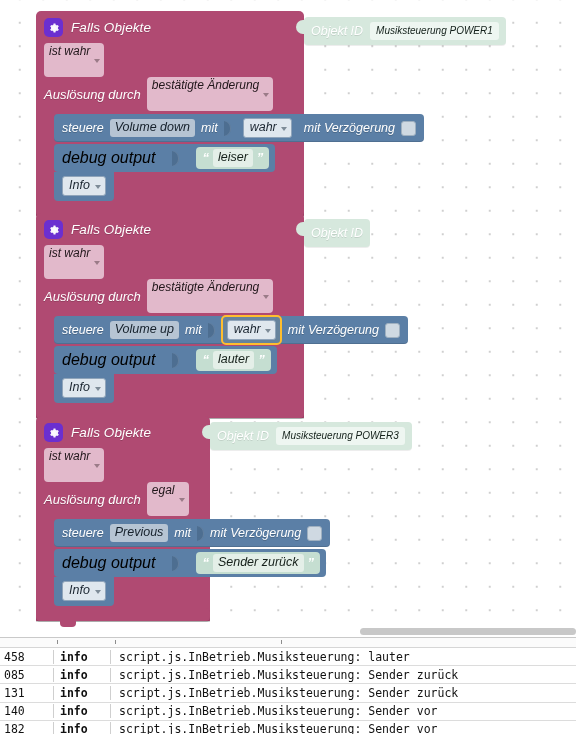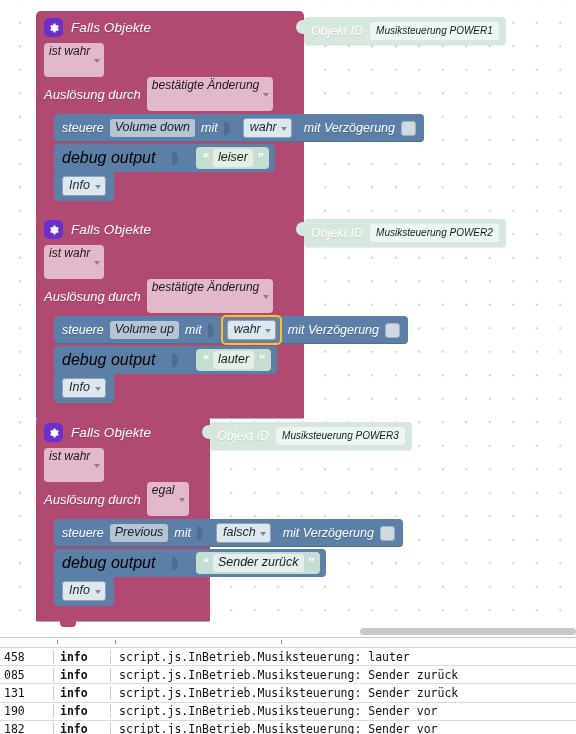--- a/index.html
+++ b/index.html
@@ -305,21 +305,20 @@
         </div>
       </div>
 
       <div class="hat-foot" style="width:268px;margin-top:2px;">
         <span class="notch"></span>
       </div>
     </div>
     <div class="objid" style="left:268px;top:6px;">
       <span class="objid-plug"></span>
       <span class="lbl">Objekt ID</span>
-      <span class="val">Musiksteuerung  POWER2</span>
     </div>
   </div>
 
   <div class="group" style="left:36px;top:416px;">
     <div class="hat" style="width:174px;">
       <div class="hat-head">
         <span class="gear">
           <svg width="12" height="12" viewBox="0 0 24 24">
               <path fill="#ffffff" d="M12 8.5a3.5 3.5 0 1 0 0 7 3.5 3.5 0 0 0 0-7zm0 5.2a1.7 1.7 0 1 1 0-3.4 1.7 1.7 0 0 1 0 3.4z"></path>
               <path fill="#ffffff" d="M20 12c0-.5-.05-1-.14-1.46l1.8-1.2-1.9-3.3-2.05.8a7.8 7.8 0 0 0-2.5-1.45L14.9 3h-3.8l-.31 2.4c-.92.3-1.77.78-2.5 1.4l-2.05-.8-1.9 3.3 1.8 1.2A8 8 0 0 0 6 12c0 .5.05 1 .14 1.46l-1.8 1.2 1.9 3.3 2.05-.8c.73.62 1.58 1.1 2.5 1.4l.31 2.44h3.8l.31-2.44a7.8 7.8 0 0 0 2.5-1.4l2.05.8 1.9-3.3-1.8-1.2c.09-.46.14-.96.14-1.46z" opacity=".95"></path>
@@ -334,23 +333,20 @@
         <span class="lbl">Auslösung durch</span>
         <span class="dd-pink">egal</span>
       </div>
 
       <div class="inner">
         <div class="blk-blue">
           <span class="lbl">steuere</span>
           <span class="fld-blue">Previous</span>
           <span class="lbl">mit</span>
           <span class="socket"></span>
-          <span class="dd-wrap">
-            <span class="dd-blue">falsch</span>
-          </span>
           <span class="lbl">mit Verzögerung</span>
           <span class="chkbox"></span>
         </div>
 
         <div class="blk-debug" style="margin-top:2px;">
           <span class="lbl">debug output</span>
           <span class="socket"></span>
           <span class="str-blk">
             <span class="quote">“</span>
             <span class="str-val">Sender zurück</span>
@@ -395,21 +391,21 @@
     <span class="log-ts">085</span>
     <span class="log-lvl">info</span>
     <span class="log-msg">script.js.InBetrieb.Musiksteuerung: Sender zurück</span>
   </div>
   <div class="log-row">
     <span class="log-ts">131</span>
     <span class="log-lvl">info</span>
     <span class="log-msg">script.js.InBetrieb.Musiksteuerung: Sender zurück</span>
   </div>
   <div class="log-row">
-    <span class="log-ts">190</span>
+    <span class="log-ts">140</span>
     <span class="log-lvl">info</span>
     <span class="log-msg">script.js.InBetrieb.Musiksteuerung: Sender vor</span>
   </div>
   <div class="log-row">
     <span class="log-ts">182</span>
     <span class="log-lvl">info</span>
     <span class="log-msg">script.js.InBetrieb.Musiksteuerung: Sender vor</span>
   </div>
 
 </div>

